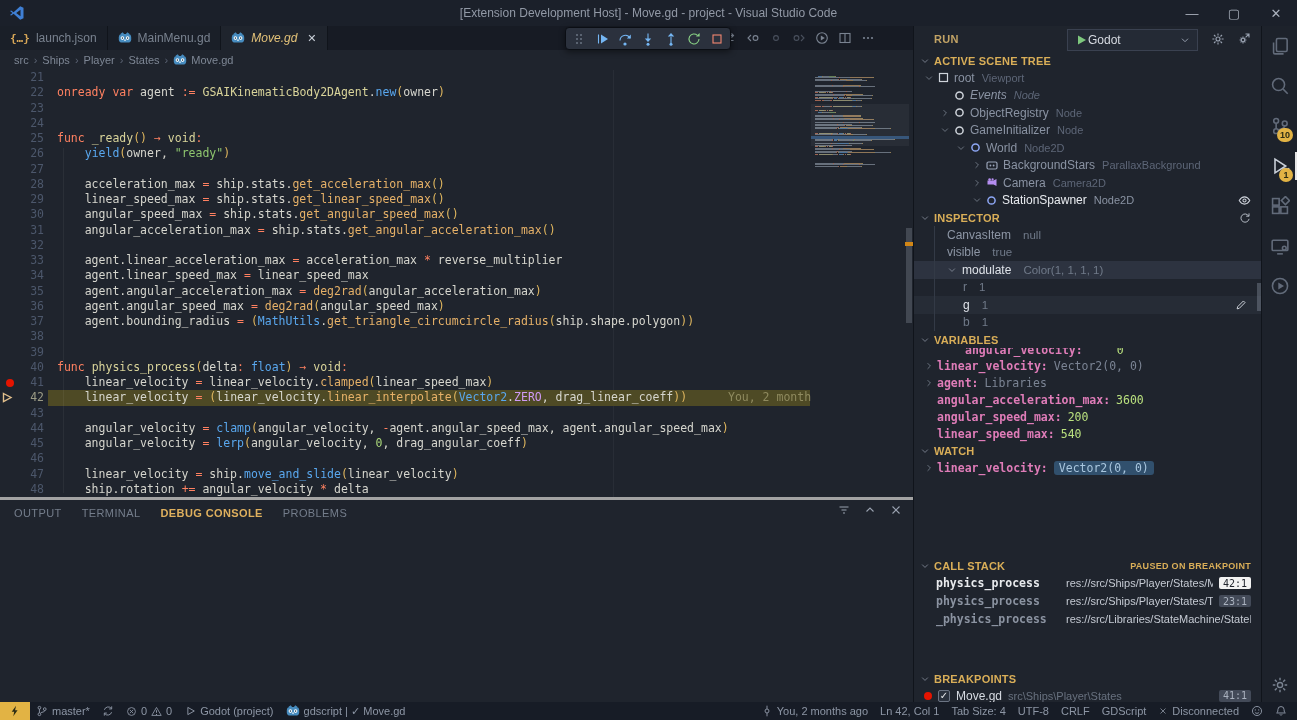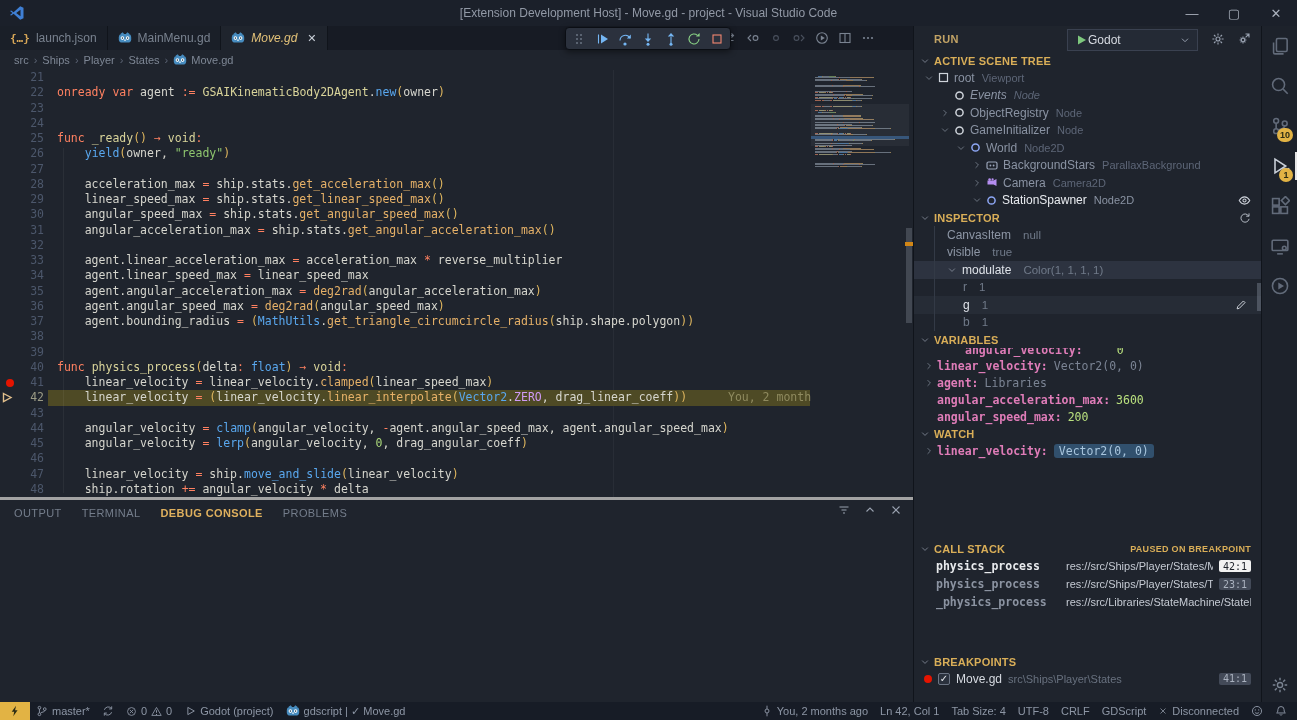--- a/index.html
+++ b/index.html
@@ -1075,20 +1075,25 @@
         </div>
         <div class="var-row" style="padding-left: 10px;">
           <span class="v-chev"></span>
           <span class="v-name">angular_acceleration_max:</span>
           <span class="v-val v-num">3600</span>
         </div>
         <div class="var-row" style="padding-left: 10px;">
           <span class="v-chev"></span>
           <span class="v-name">angular_speed_max:</span>
           <span class="v-val v-num">200</span>
+        </div>
+        <div class="var-row" style="padding-left: 10px;">
+          <span class="v-chev"></span>
+          <span class="v-name">linear_speed_max:</span>
+          <span class="v-val v-num">540</span>
         </div>
         <div class="section-header">
           <span class="chev">
             <svg width="10" height="10" viewBox="0 0 14 14" fill="none" stroke="currentColor" stroke-width="1.1">
               <path d="M3 5l4 4 4-4"></path>
             </svg>
           </span>
           <span>WATCH</span>
         </div>
         <div class="var-row" style="padding-left: 10px;">

